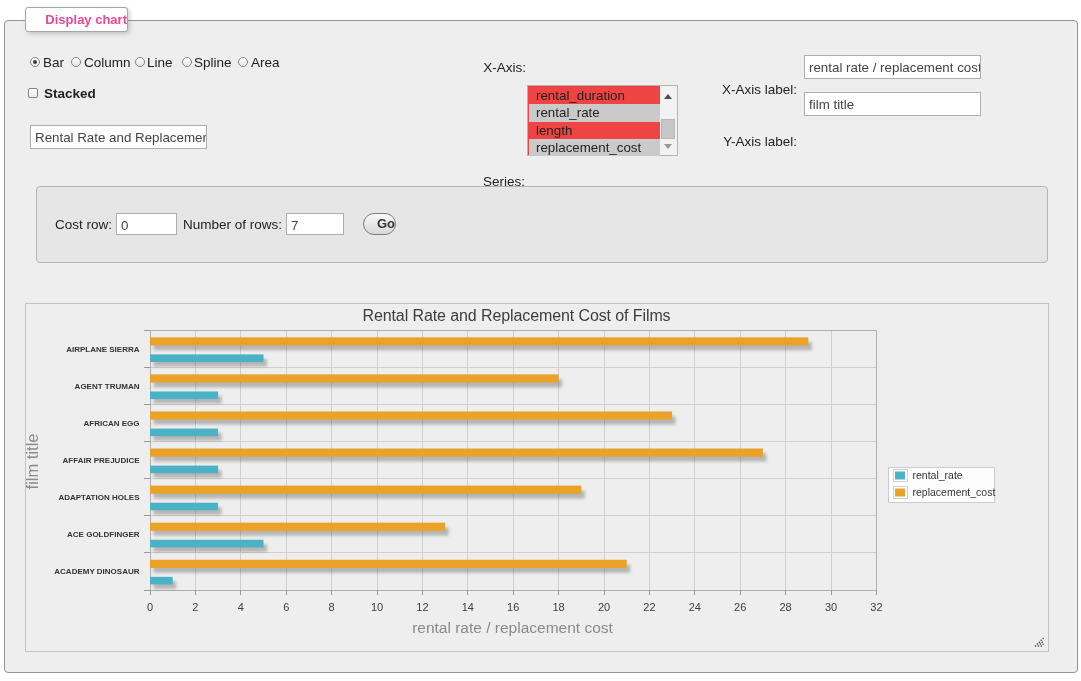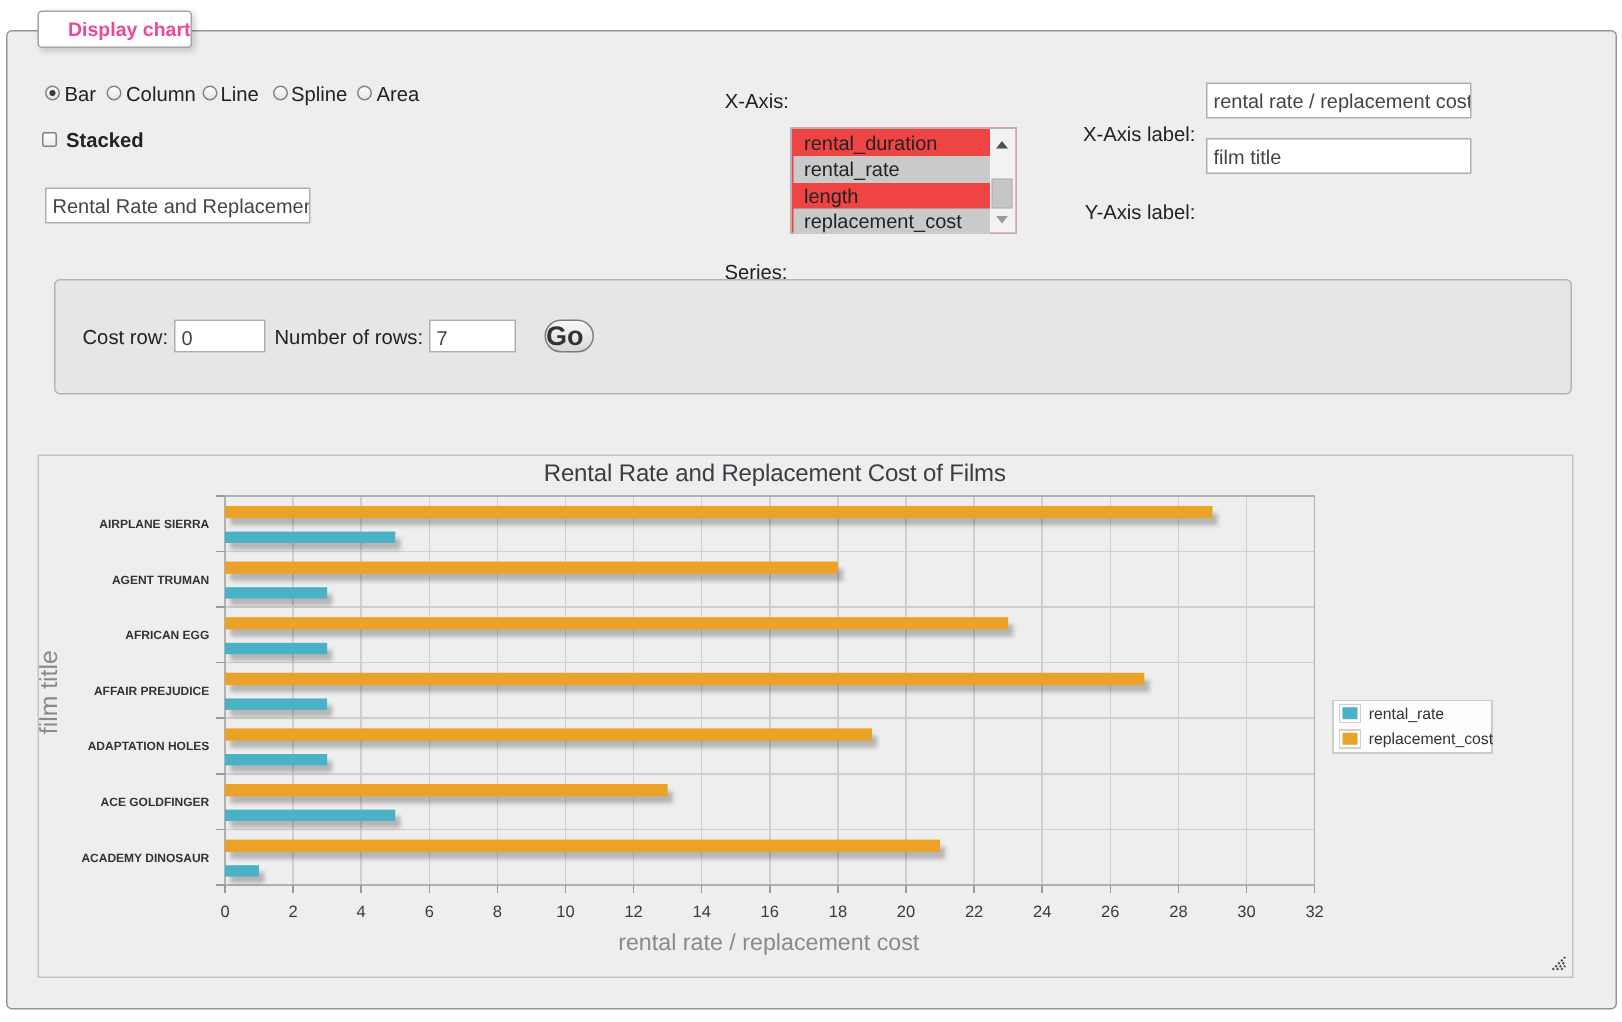--- a/index.html
+++ b/index.html
@@ -19,21 +19,21 @@
 #sel .t{position:absolute;left:7px;top:4px;font-size:13.33px;color:#222;}
 #sel .arr{position:absolute;right:6px;top:9px;width:0;height:0;border-left:4.5px solid transparent;border-right:4.5px solid transparent;border-top:6px solid #000;}
 #mlist{position:absolute;left:527px;top:85px;width:151px;height:71px;background:#ef4444;border:1px solid #b3b3b3;}
 #mlist .opt{position:absolute;left:1px;width:131px;height:17.3px;font-size:13.33px;color:#222;padding-left:7px;line-height:17.3px;white-space:nowrap;overflow:hidden;}
 #mlist .opt.sel{background:#cacaca;}
 #sbar{position:absolute;right:0px;top:0px;width:17px;height:69px;background:#f2f2f2;}
 #sbar .thumb{position:absolute;left:1px;top:33px;width:14px;height:20px;background:#c6c6c6;border:1px solid #b8b8b8;}
 #sbar .up{position:absolute;left:4px;top:8px;width:0;height:0;border-left:4.5px solid transparent;border-right:4.5px solid transparent;border-bottom:5.5px solid #4e4e4e;}
 #sbar .dn{position:absolute;left:4px;bottom:6px;width:0;height:0;border-left:4.5px solid transparent;border-right:4.5px solid transparent;border-top:5.5px solid #9a9a9a;}
 #panel{position:absolute;left:36px;top:186px;width:1012px;height:77px;background:#e6e6e6;border:1px solid #b3b3b3;border-radius:4px;}
-#gobtn{position:absolute;left:363px;top:213px;width:33px;height:22px;border:1px solid #7e7e7e;border-radius:11px;background:linear-gradient(#f9f9f9,#d8d8d8);font-size:18px;font-weight:bold;color:#333;text-align:left;line-height:20px;}
+#gobtn{position:absolute;left:363px;top:213px;width:33px;height:22px;border:1px solid #7e7e7e;border-radius:11px;background:linear-gradient(#f9f9f9,#d8d8d8);font-size:13px;font-weight:bold;color:#333;text-align:right;line-height:20px;}
 #chartbox{position:absolute;left:25px;top:303px;width:1024px;height:349px;background:#eee;border:1px solid #c3c3c3;}
 </style>
 </head>
 <body>
 <div id="page">
   <div id="fs"></div>
   <div id="fslegend">Display chart</div>
 
   <div class="radio sel" style="left:30px;top:57px;"></div>
   <div class="lbl" style="left:43px;top:55px;">Bar</div>

